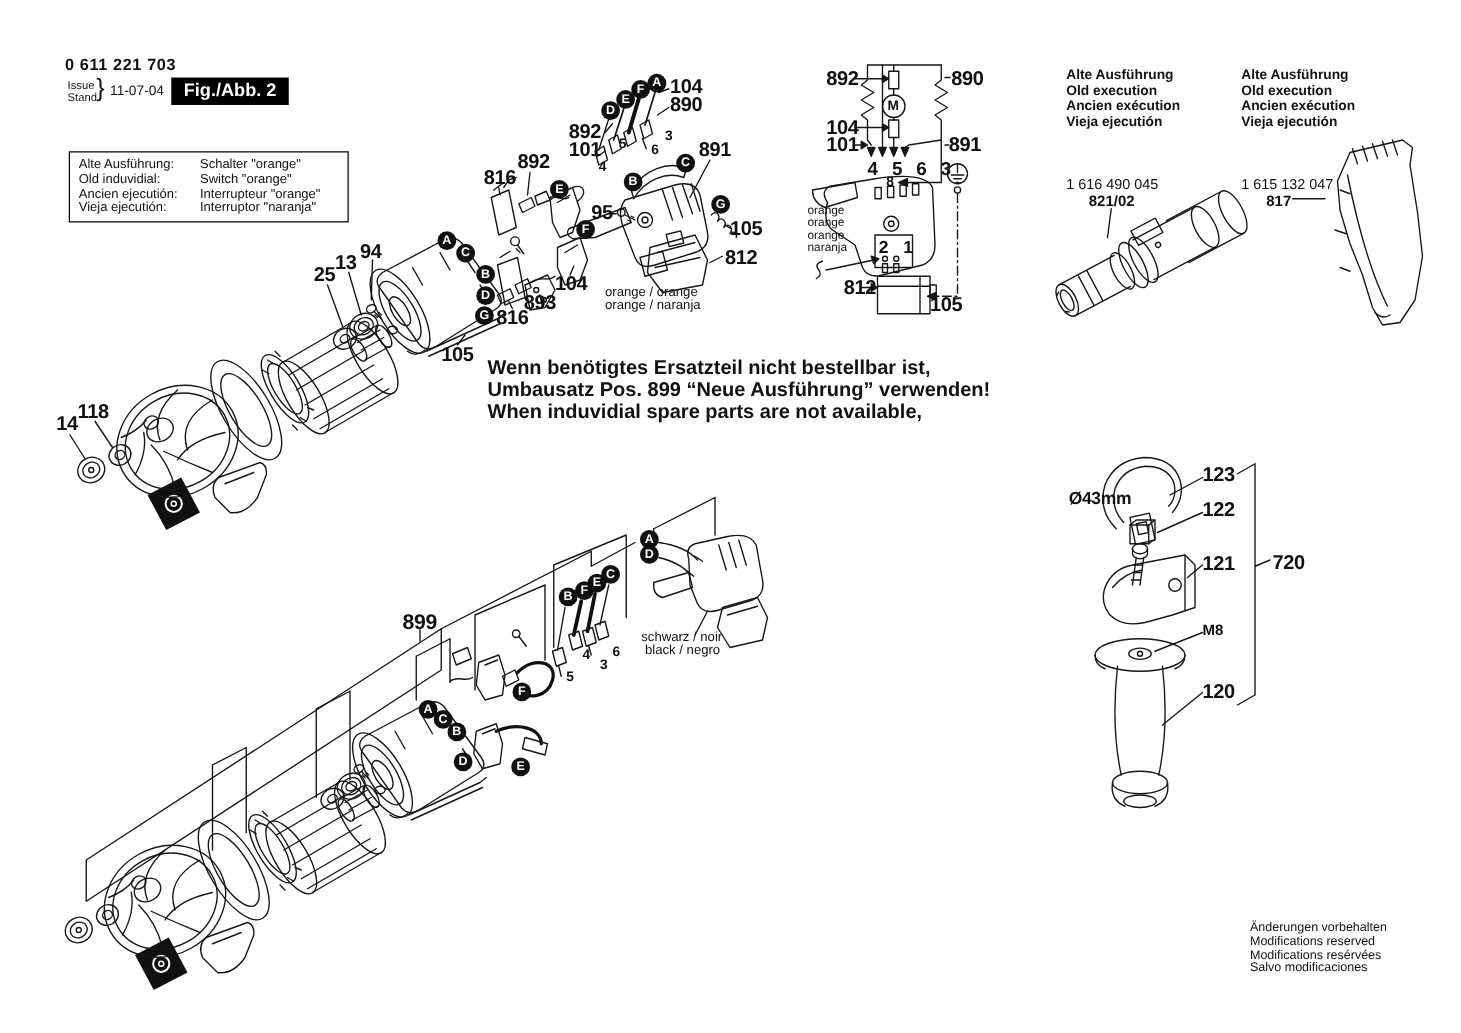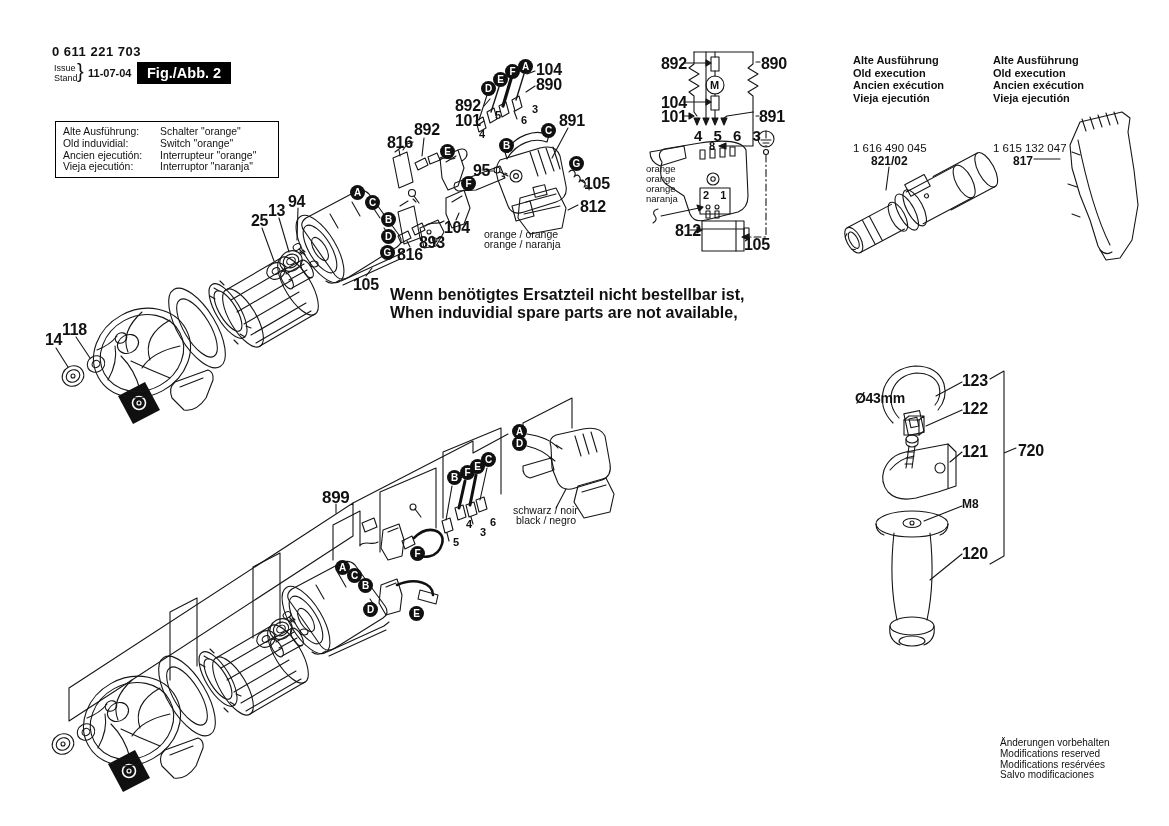--- a/index.html
+++ b/index.html
@@ -6,34 +6,34 @@
   #stage{position:relative;width:1169px;height:826px;background:#ffffff;overflow:hidden;
          font-family:"Liberation Sans",sans-serif;color:#111;}
   #art{position:absolute;left:0;top:0;}
   .lbl{position:absolute;font-weight:bold;font-size:16px;letter-spacing:-0.3px;white-space:nowrap;}
   .lbl-s{position:absolute;font-weight:bold;font-size:11px;white-space:nowrap;}
   .bal{position:absolute;width:15px;height:15px;border-radius:50%;background:#101010;color:#fff;
        font-size:10px;font-weight:bold;text-align:center;line-height:15px;}
   .pnhdr{position:absolute;font-weight:bold;font-size:13px;letter-spacing:0.5px;white-space:nowrap;}
   .issue{position:absolute;font-size:9px;line-height:10px;white-space:nowrap;}
   .brace{position:absolute;font-size:20px;font-weight:normal;}
-  .date{position:absolute;font-size:11px;font-weight:bold;white-space:nowrap;}
+  .date{position:absolute;font-size:11px;font-weight:normal;white-space:nowrap;}
   .figbox{position:absolute;background:#000;color:#fff;font-weight:bold;font-size:14.5px;
           padding:3px 10px;white-space:nowrap;}
   .legend{position:absolute;border:1.5px solid #000;padding:4px 7px;font-size:10.4px;line-height:11.8px;background:#fff;}
   .legend .row{display:flex;}
   .legend .lab{width:97px;}
   .notice{position:absolute;font-weight:bold;font-size:16px;line-height:17.5px;white-space:nowrap;}
   .head4{position:absolute;font-weight:bold;font-size:11px;line-height:12.5px;white-space:nowrap;}
   .pn{position:absolute;font-size:11.5px;white-space:nowrap;}
   .pos{position:absolute;font-weight:bold;font-size:12px;white-space:nowrap;}
   .footer{position:absolute;font-size:10px;line-height:10.8px;white-space:nowrap;}
   .wcolor{position:absolute;font-size:9.5px;line-height:9.6px;white-space:nowrap;}
   .colorNote{position:absolute;font-size:10.5px;line-height:10.6px;white-space:nowrap;}
-  .num21{position:absolute;font-size:11px;font-weight:bold;letter-spacing:4px;white-space:nowrap;}
+  .num21{position:absolute;font-size:14px;font-weight:bold;letter-spacing:4px;white-space:nowrap;}
   .terms{position:absolute;font-size:15px;font-weight:bold;letter-spacing:3.5px;white-space:nowrap;}
 </style>
 </head>
 <body>
 
 <div id="stage">
 
 <svg id="art" width="1169" height="826" viewBox="0 0 1169 826">
 <g stroke="#161616" stroke-width="1.1" fill="none" stroke-linecap="round" stroke-linejoin="round">
 
@@ -325,20 +325,21 @@
         <span>Interrupteur  "orange"</span>
       </div>
   <div class="row">
         <span class="lab">Vieja ejecutión:</span>
         <span>Interruptor  "naranja"</span>
       </div>
 </div>
 
 <div class="notice" style="left:390px;top:286px">
   <div>Wenn benötigtes Ersatzteil nicht bestellbar ist,</div>
+  <div>Umbausatz Pos. 899 “Neue Ausführung” verwenden!</div>
   <div>When induvidial spare parts are not available,</div>
 </div>
 
 <div class="head4" style="left:853px;top:54px">
   <div>Alte Ausführung</div>
   <div>Old execution</div>
   <div>Ancien exécution</div>
   <div>Vieja ejecutión</div>
 </div>
 <div class="head4" style="left:993px;top:54px">

